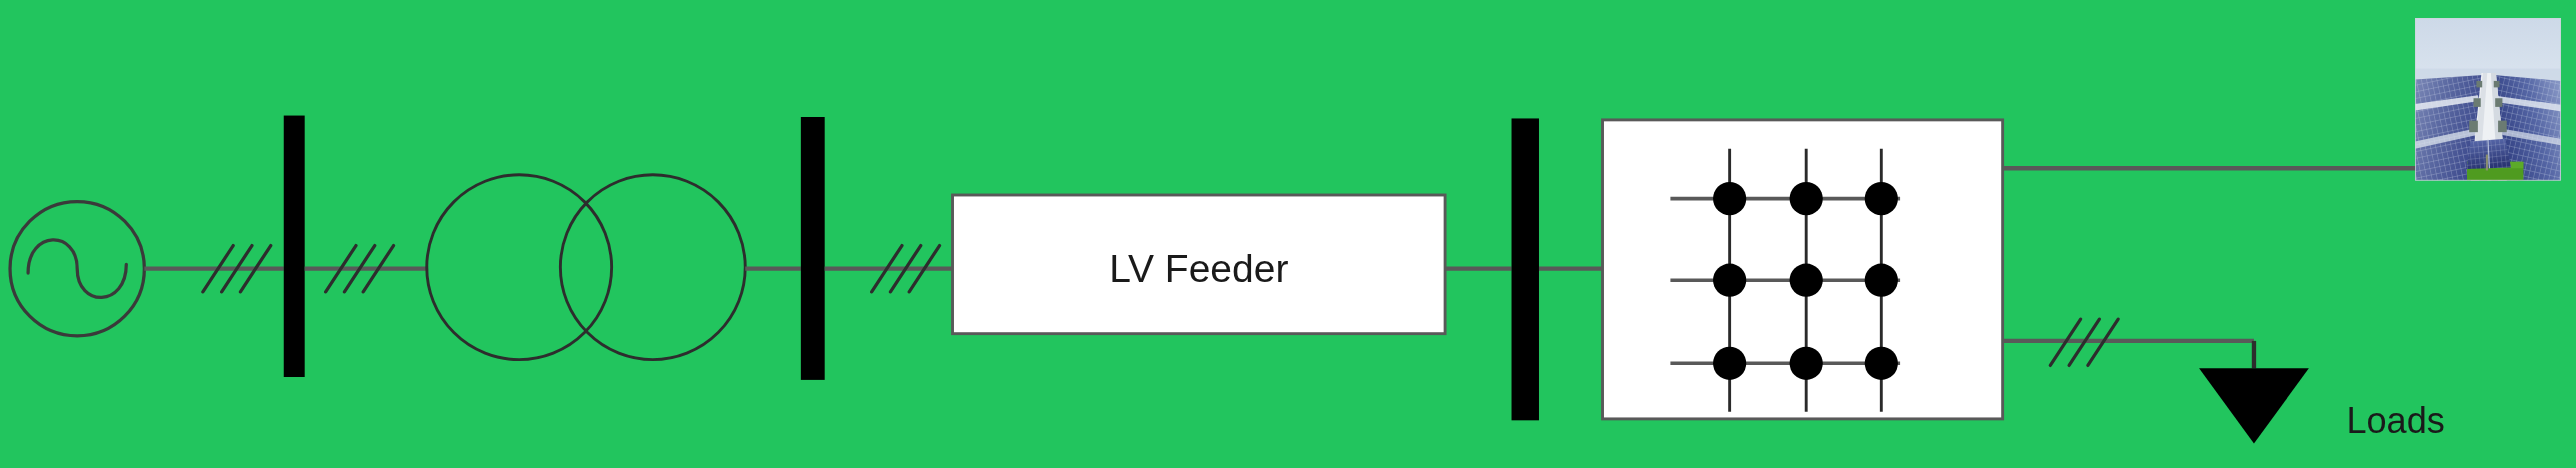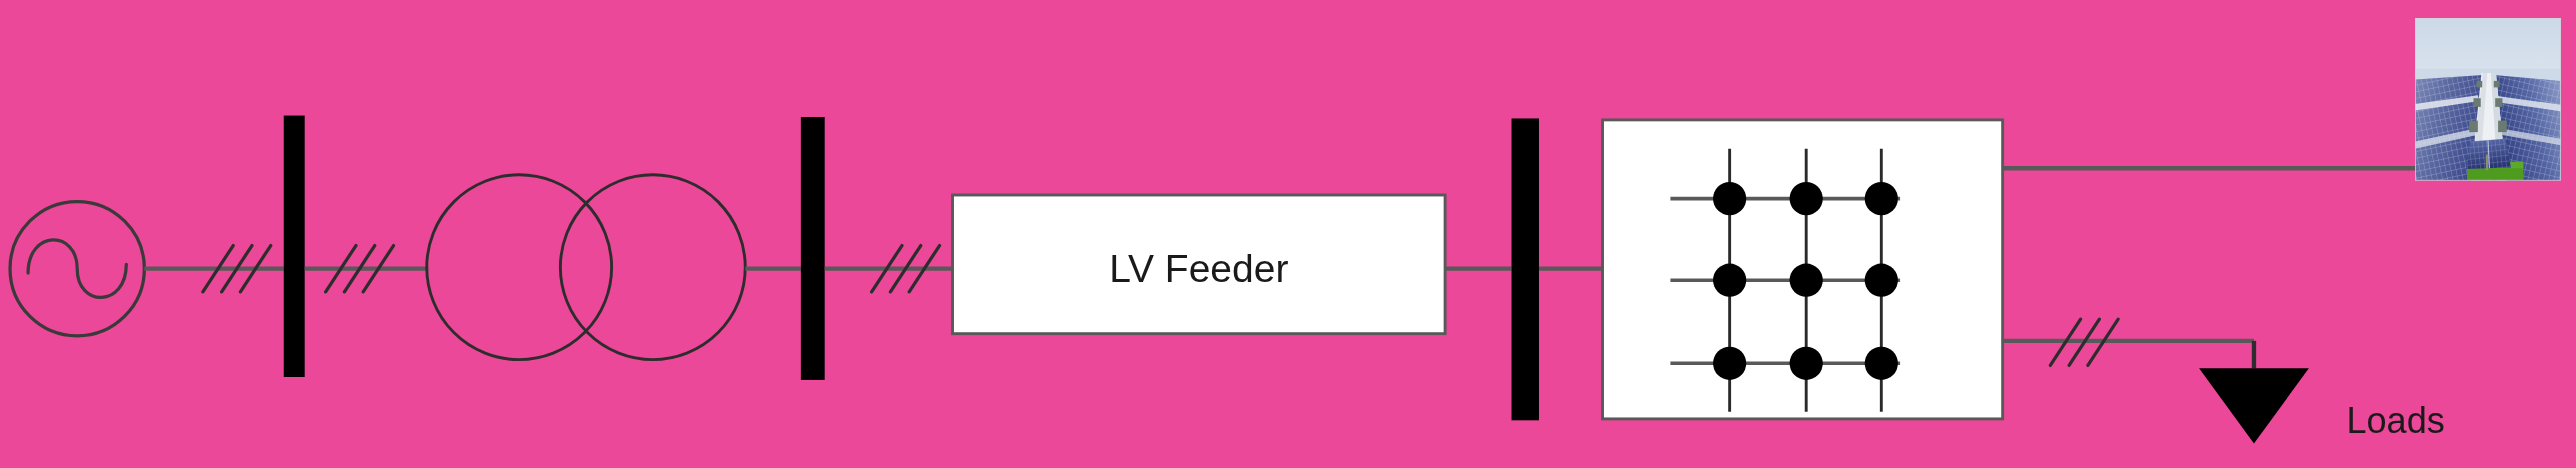--- a/index.html
+++ b/index.html
@@ -5,21 +5,21 @@
 <style>
   html,body{margin:0;padding:0;background:#ffffff;}
   body{
     font-family:"Liberation Sans", sans-serif;
     -webkit-font-smoothing:antialiased;
   }
   #diagram-root{
     position:relative;
     width:2576px;
     height:468px;
-    background:#ec4899;
+    background:#22c55e;
     overflow:hidden;
   }
   #diagram-svg{
     position:absolute;
     left:0; top:0;
     width:2576px;
     height:468px;
     display:block;
   }
   .label-text{

